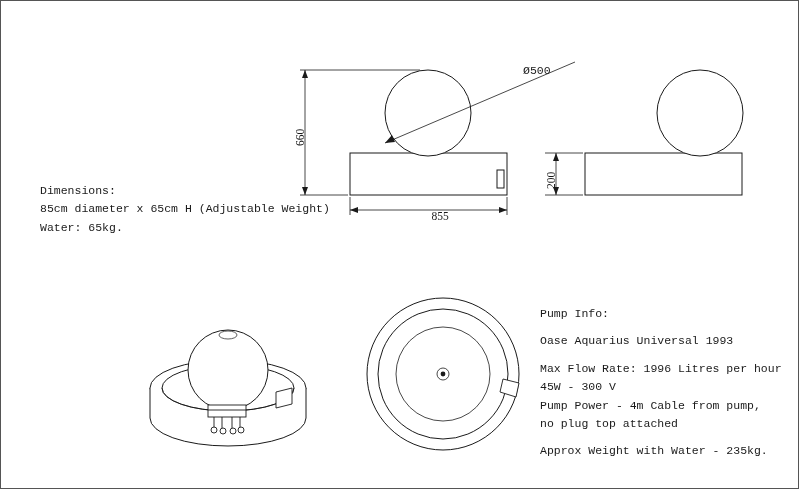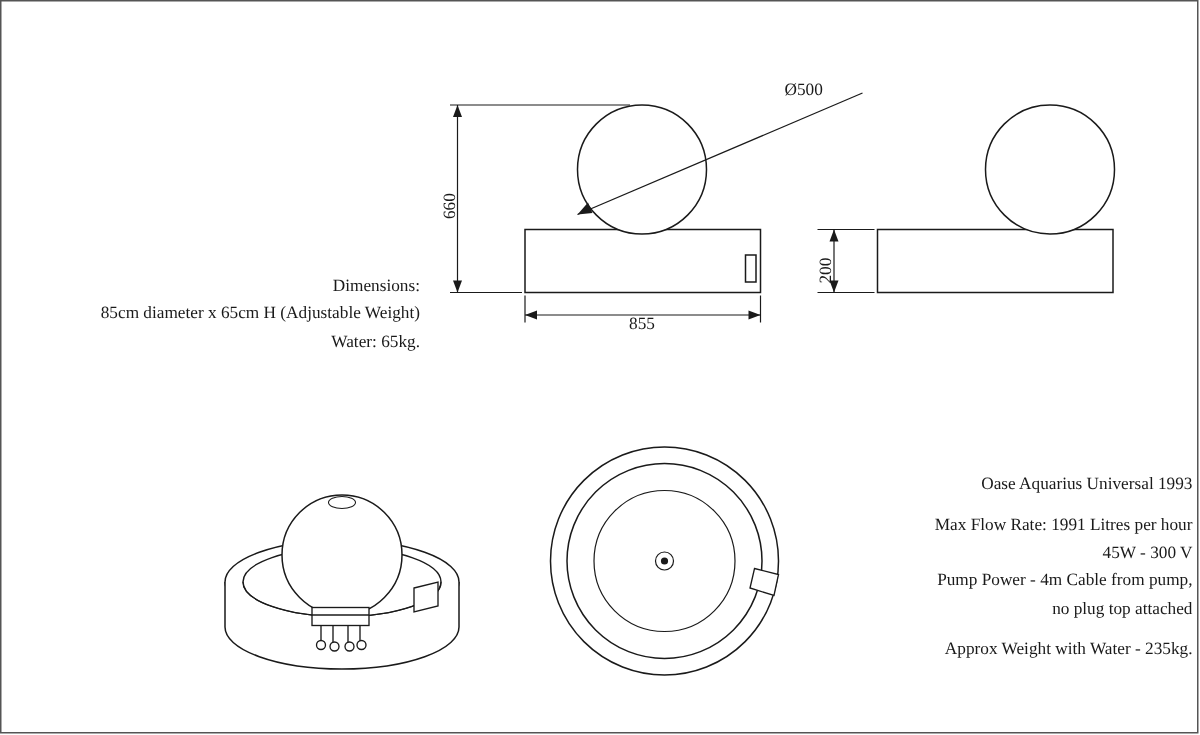--- a/index.html
+++ b/index.html
@@ -31,30 +31,31 @@
     height: 490px;
   }
   .txt {
     position: absolute;
     font-family: "Liberation Serif", serif;
     font-size: 11.5px;
     color: #1a1a1a;
     white-space: nowrap;
     line-height: 1.45;
   }
-  .txt.center { transform: translateX(-50%); text-align: right; }
+  .txt.center { transform: translateX(-50%); text-align: right; margin-left: 12px; }
   .txt.vert {
     transform-origin: 0 0;
     transform: rotate(-90deg);
   }
   .block {
     position: absolute;
-    text-align: right;
+    text-align: left;
     font-size: 11.5px;
     line-height: 1.6;
+    font-family: Liberation Mono, monospace;
   }
   .block .ln { display: block; white-space: nowrap; }
   .sp { display: block; height: 9px; }
 </style>
 </head>
 <body>
 
 <div id="sheet">
 
   <div class="border-frame"></div>
@@ -145,33 +146,34 @@
 
     </g>
   </svg>
 
   <div class="block" style="left:40px; top:182px; width:240px;">
     <span class="ln">Dimensions:</span>
     <span class="ln">85cm diameter x 65cm H (Adjustable Weight)</span>
     <span class="ln">Water: 65kg.</span>
   </div>
 
-  <div class="txt" style="left:523px; top:52px;">Ø500</div>
+  <div class="txt" style="left:523px; top:63px;font-family:Liberation Mono, monospace;">Ø500</div>
 
   <div class="txt vert" style="left:292px; top:146px;">660</div>
 
   <div class="txt center" style="left:428px; top:208px;">855</div>
 
   <div class="txt vert" style="left:543px; top:189px;">200</div>
 
   <div class="block" style="left:540px; top:305px; width:255px;">
+    <span class="ln">Pump Info:</span>
     <span class="sp"></span>
     <span class="ln">Oase Aquarius Universal 1993</span>
     <span class="sp"></span>
-    <span class="ln">Max Flow Rate: 1991 Litres per hour</span>
+    <span class="ln">Max Flow Rate: 1996 Litres per hour</span>
     <span class="ln">45W - 300 V</span>
     <span class="ln">Pump Power - 4m Cable from pump,</span>
     <span class="ln">no plug top attached</span>
     <span class="sp"></span>
     <span class="ln">Approx Weight with Water - 235kg.</span>
   </div>
 
 </div>
 
 </body></html>

